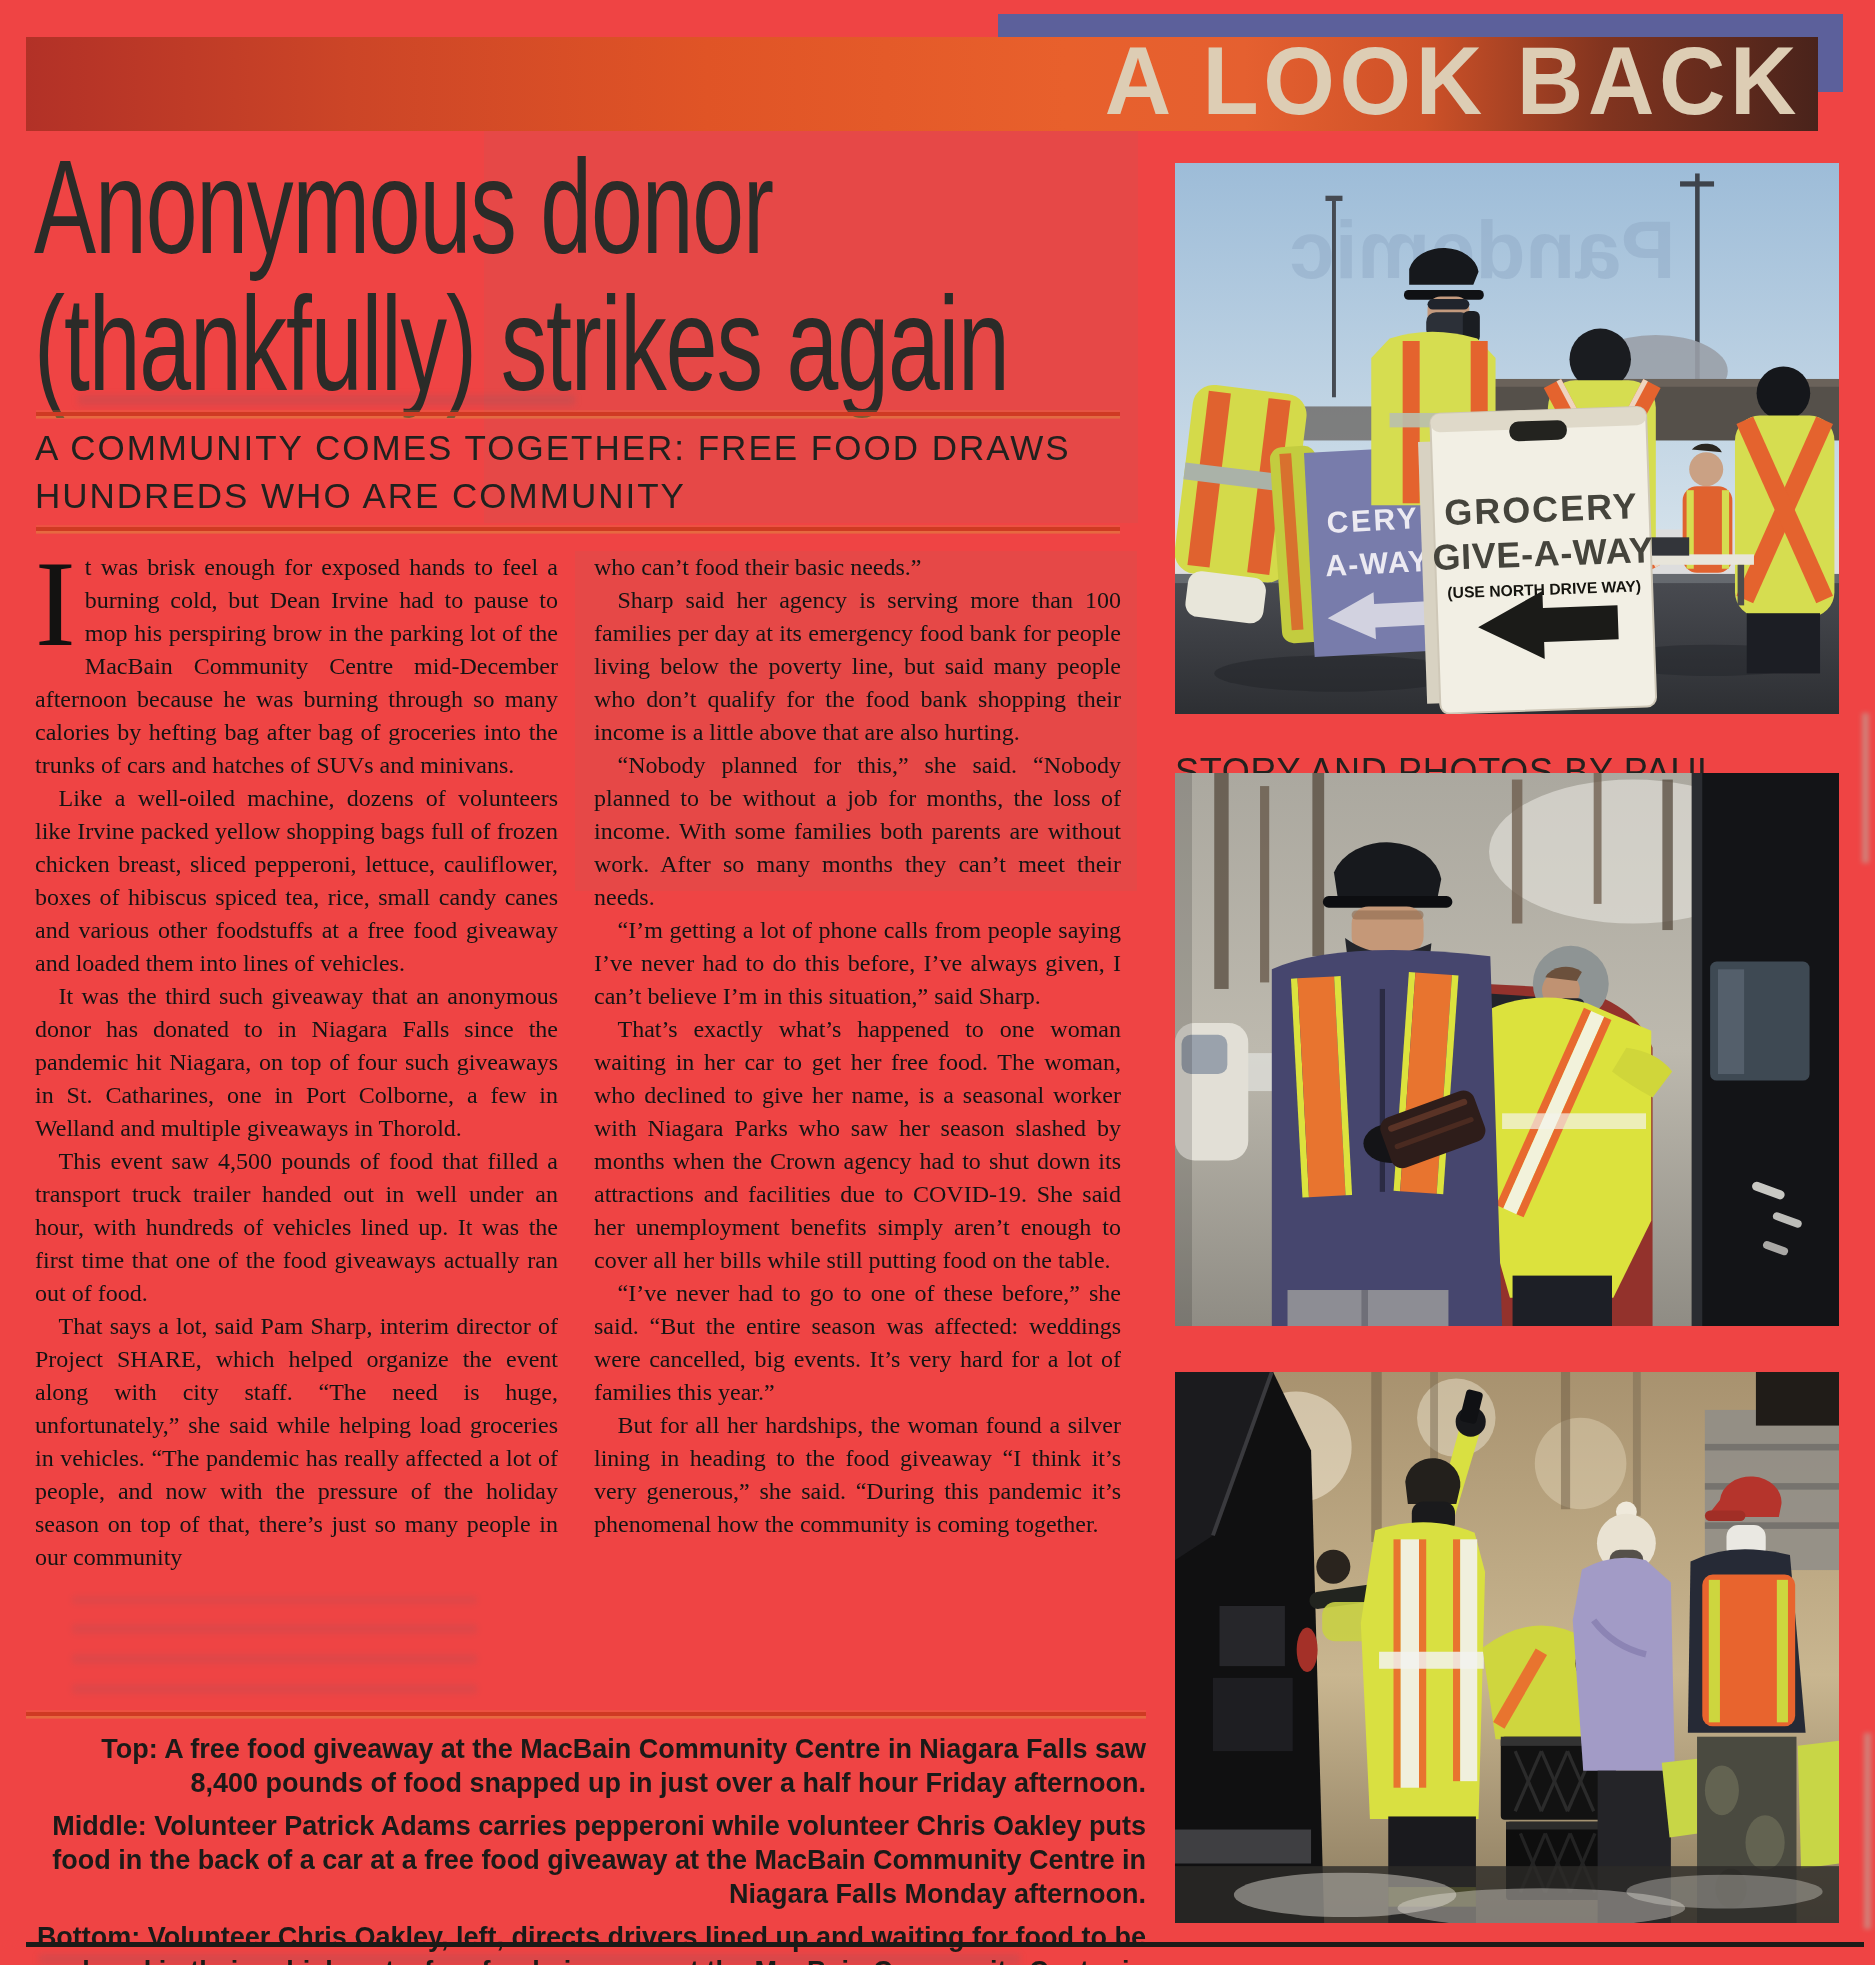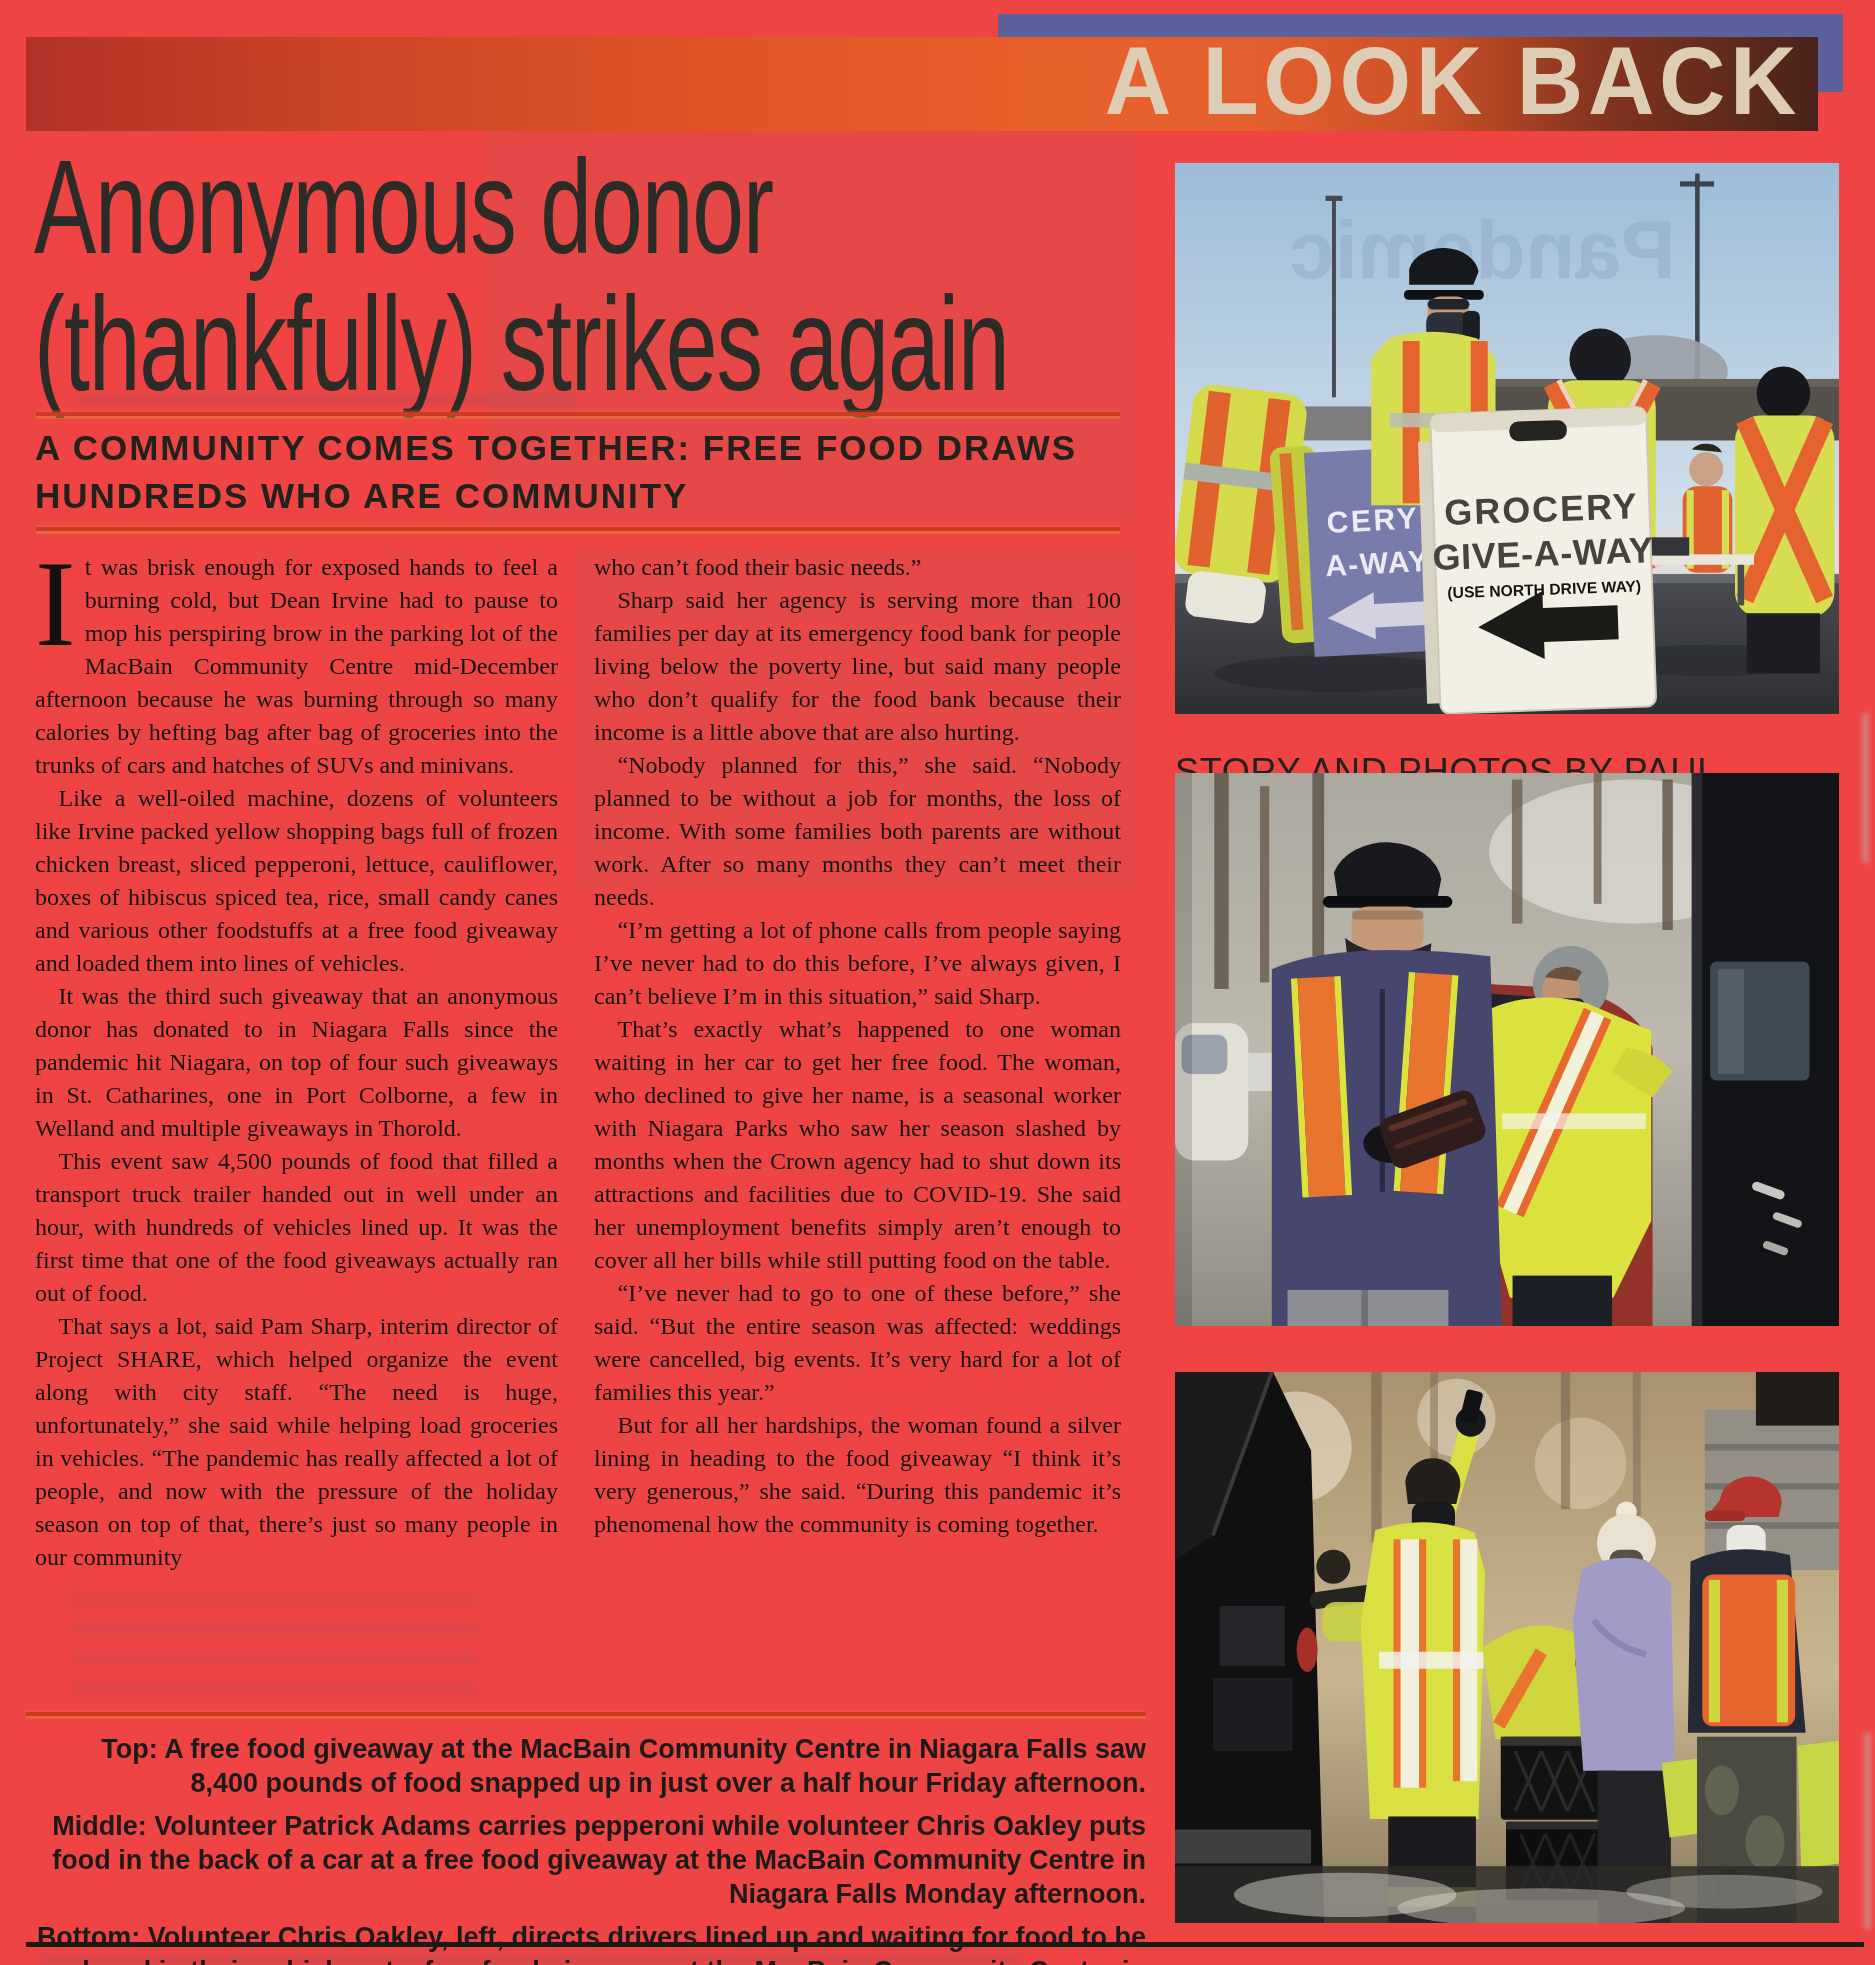--- a/index.html
+++ b/index.html
@@ -14,21 +14,21 @@
     background:linear-gradient(90deg,#b23127 0%,#cc4527 18%,#e05426 38%,#e8602c 58%,#e56030 68%,#ce5128 78%,#82341f 88%,#49231b 100%);}
   .lookback{position:absolute;right:17px;top:50%;transform:translateY(-53%) scaleY(1.04);
     font-size:92px;font-weight:900;letter-spacing:4.6px;color:#ddcdb4;white-space:nowrap;}
 
   .headline{position:absolute;left:34px;top:139px;margin:0;font-weight:400;color:#2b2b28;
     font-size:133px;line-height:137px;letter-spacing:-0.012em;transform:scaleX(0.70);transform-origin:left top;white-space:nowrap;}
   .rule{position:absolute;height:3.9px;background:#cf3a23;box-shadow:0 2.6px 0 rgba(222,150,60,.45), 0 -2px 0 rgba(230,120,60,.25);}
   .rule1{left:36px;top:412px;width:1084px;}
   .rule2{left:36px;top:527px;width:1084px;}
   .rule3{left:26px;top:1712px;width:1120px;}
-  .subhead{position:absolute;left:35px;top:424px;margin:0;font-weight:700;color:#21211e;
+  .subhead{position:absolute;left:35px;top:424px;margin:0;font-weight:400;color:#21211e;
     font-size:35px;line-height:48px;letter-spacing:2px;}
 
   .col{position:absolute;top:551px;height:1152px;overflow:hidden;
     font-family:"Liberation Serif",serif;font-size:24px;line-height:33px;color:#151413;text-align:justify;}
   .col1{left:35px;width:523px;}
   .col2{left:594px;width:527px;}
   .col p{margin:0;text-indent:23.5px;}
   .col p.first{text-indent:0;}
   .dropcap{float:left;font-size:122px;line-height:97px;padding:3.9px 9.2px 0 0;font-weight:400;color:#131211;}
 
@@ -70,21 +70,21 @@
 
   <div class="col col1">
     <p class="first"><span class="dropcap">I</span><span>t was brisk enough for exposed hands to feel a burning cold, but Dean Irvine had to pause to mop his perspiring brow in the parking lot of the MacBain Community Centre mid-December afternoon because he was burning through so many calories by hefting bag after bag of groceries into the trunks of cars and hatches of SUVs and minivans.</span></p>
     <p>Like a well-oiled machine, dozens of volunteers like Irvine packed yellow shopping bags full of frozen chicken breast, sliced pepperoni, lettuce, cauliflower, boxes of hibiscus spiced tea, rice, small candy canes and various other foodstuffs at a free food giveaway and loaded them into lines of vehicles.</p>
     <p>It was the third such giveaway that an anonymous donor has donated to in Niagara Falls since the pandemic hit Niagara, on top of four such giveaways in St. Catharines, one in Port Colborne, a few in Welland and multiple giveaways in Thorold.</p>
     <p>This event saw 4,500 pounds of food that filled a transport truck trailer handed out in well under an hour, with hundreds of vehicles lined up. It was the first time that one of the food giveaways actually ran out of food.</p>
     <p>That says a lot, said Pam Sharp, interim director of Project SHARE, which helped organize the event along with city staff. “The need is huge, unfortunately,” she said while helping load groceries in vehicles. “The pandemic has really affected a lot of people, and now with the pressure of the holiday season on top of that, there’s just so many people in our community</p>
   </div>
   <div class="col col2">
     <p class="first">who can’t food their basic needs.”</p>
-    <p>Sharp said her agency is serving more than 100 families per day at its emergency food bank for people living below the poverty line, but said many people who don’t qualify for the food bank because their income is a little above that are also hurting.</p>
+    <p>Sharp said her agency is serving more than 100 families per day at its emergency food bank for people living below the poverty line, but said many people who don’t qualify for the food bank shopping their income is a little above that are also hurting.</p>
     <p>“Nobody planned for this,” she said. “Nobody planned to be without a job for months, the loss of income. With some families both parents are without work. After so many months they can’t meet their needs.</p>
     <p>“I’m getting a lot of phone calls from people saying I’ve never had to do this before, I’ve always given, I can’t believe I’m in this situation,” said Sharp.</p>
     <p>That’s exactly what’s happened to one woman waiting in her car to get her free food. The woman, who declined to give her name, is a seasonal worker with Niagara Parks who saw her season slashed by months when the Crown agency had to shut down its attractions and facilities due to COVID-19. She said her unemployment benefits simply aren’t enough to cover all her bills while still putting food on the table.</p>
     <p>“I’ve never had to go to one of these before,” she said. “But the entire season was affected: weddings were cancelled, big events. It’s very hard for a lot of families this year.”</p>
     <p>But for all her hardships, the woman found a silver lining in heading to the food giveaway “I think it’s very generous,” she said. “During this pandemic it’s phenomenal how the community is coming together.</p>
   </div>
 
   <figure class="photo photo1" style="margin:0">
     <svg viewBox="0 0 1015 842" preserveAspectRatio="none">
       <defs>

